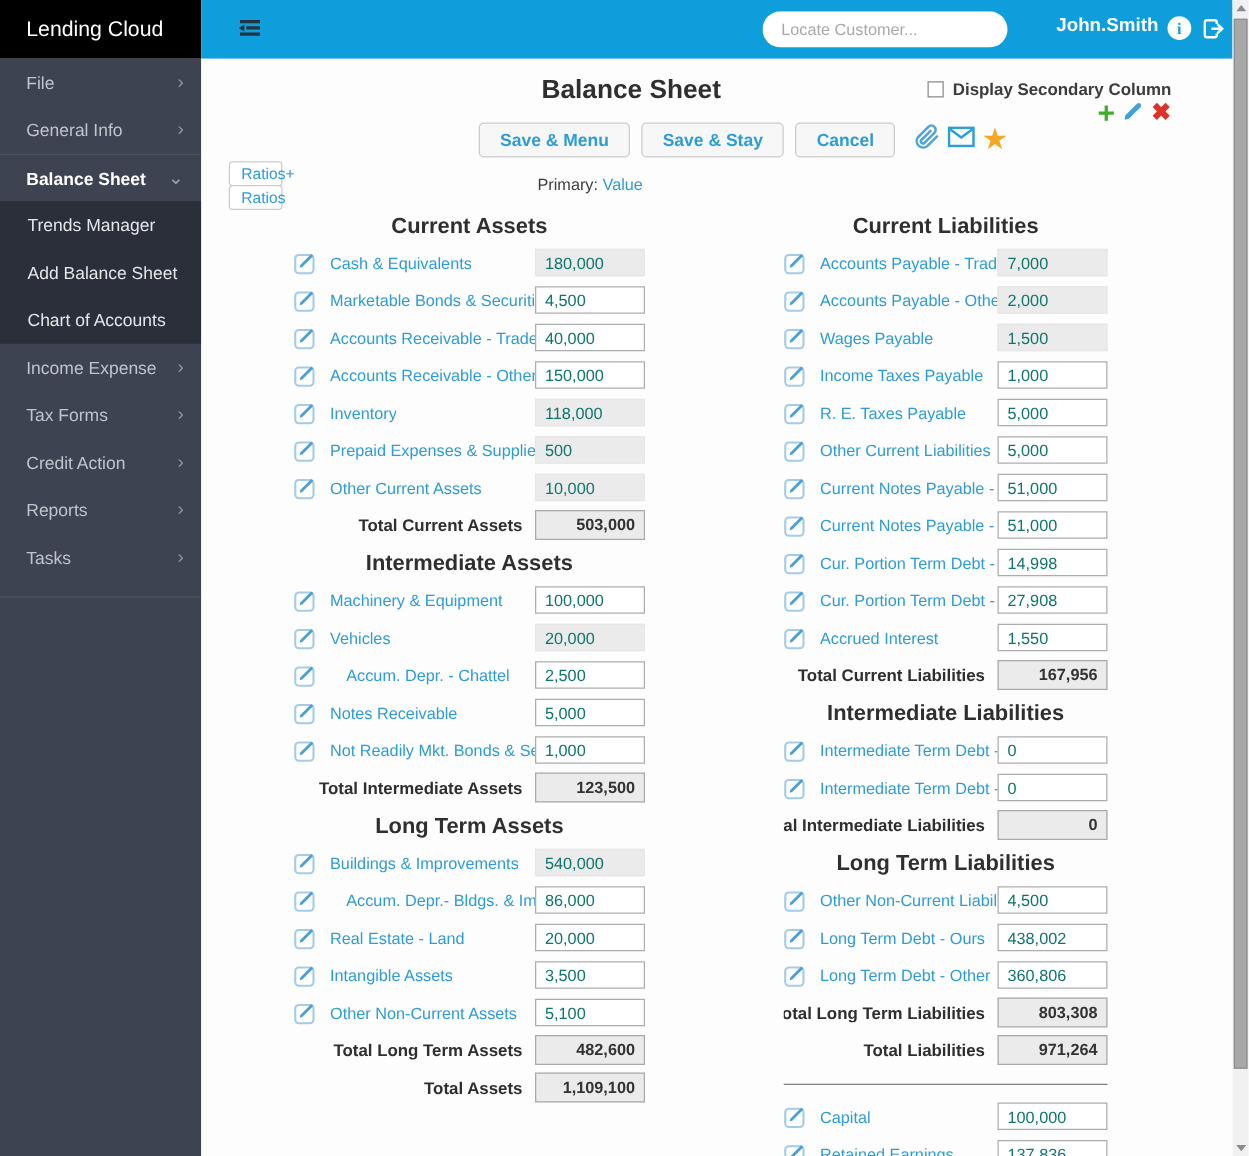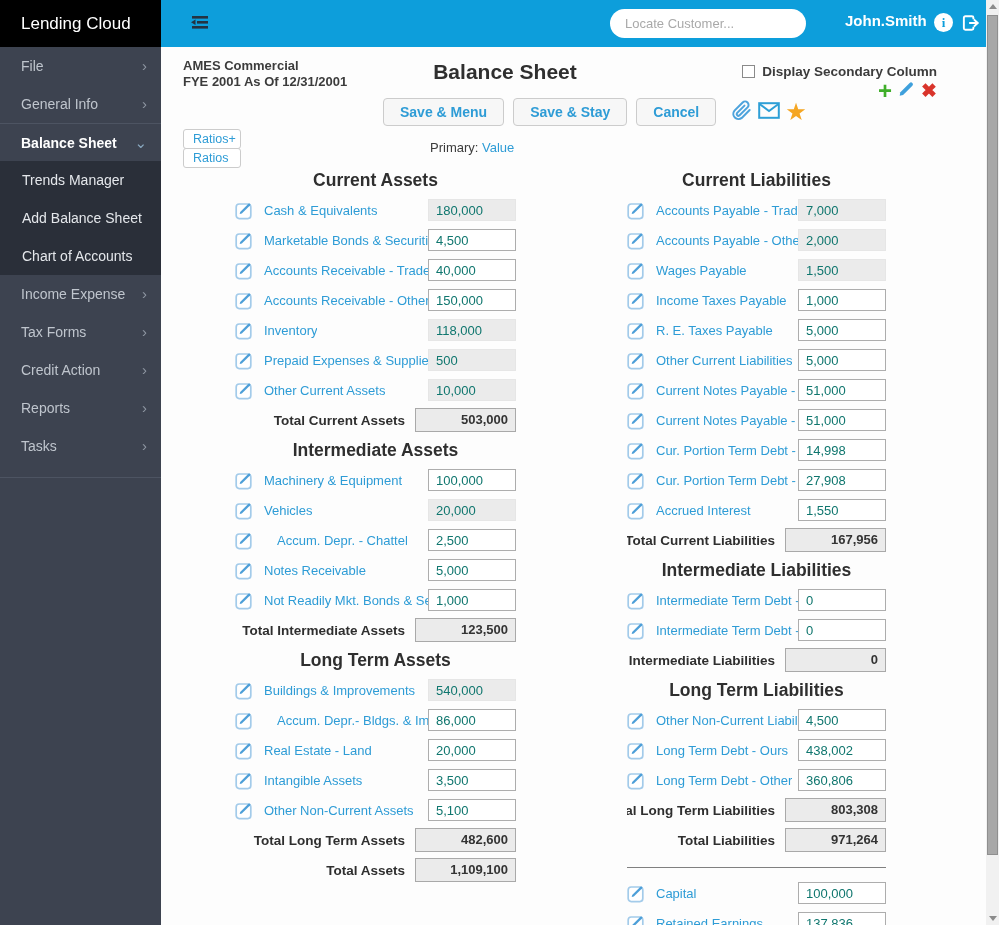--- a/index.html
+++ b/index.html
@@ -59,21 +59,21 @@
   .ic-add { color:#3fae2a; font-size:24px; font-weight:bold; }
   .ic-del { color:#d9342b; font-size:19px; font-weight:bold; }
   .actions { position:absolute; left:222px; top:51px; display:flex; align-items:center; gap:9px; }
   .btn { background:#f7f7f7; border:1px solid #ccc; border-radius:4px; color:#2e9cd6; font-weight:bold;
          font-size:14px; padding:5px 16px; cursor:pointer; font-family:"Liberation Sans", sans-serif; }
   .attach-icons { display:flex; align-items:center; gap:5px; margin-left:5px; }
   .attach-icons span { cursor:pointer; }
   .ic-star { color:#f5a623; font-size:24px; line-height:22px; }
   .ratios { position:absolute; left:22px; top:82px; }
   .btn-sm { display:block; background:#fff; border:1px solid #ccc; border-radius:3px; color:#2e9cd6;
-            font-size:12.5px; padding:2px 9px; width:58px; text-align:left; cursor:pointer;
+            font-size:12.5px; padding:2px 9px; width:43px; text-align:left; cursor:pointer;
             font-family:"Liberation Sans", sans-serif; }
   .btn-sm + .btn-sm { margin-top:-1px; }
   .primary { position:absolute; left:269px; top:93px; font-size:13px; color:#3c3c3c; }
   .primary a { color:#2e9cd6; text-decoration:none; cursor:pointer; }
 
   
   .col { position:absolute; top:118px; }
   .col-left  { left:74px;  width:281px; }
   .col-right { left:466px; width:259px; }
   .section-title { font-size:17.5px; font-weight:bold; color:#2f2f2f; text-align:center;
@@ -82,21 +82,21 @@
   .edit-icon { width:20px; height:20px; margin-right:9px; flex-shrink:0; cursor:pointer; }
   .row-label { font-size:13px; color:#2e9cd6; white-space:nowrap; overflow:hidden; cursor:pointer; }
   .row-label.indent { padding-left:13px; }
   .val { width:88px; height:22px; flex-shrink:0; margin-left:auto; text-align:left; padding:0 7px;
          font-size:13px; color:#0f766e; font-family:"Liberation Sans", sans-serif; }
   input.val-edit { background:#fff; border:1px solid #adadad; }
   input.val-ro { background:#ebebeb; border:1px solid #e6e6e6; }
   .total-row { display:flex; align-items:center; height:30px; }
   .total-label { flex:1; display:flex; justify-content:flex-end; overflow:hidden; white-space:nowrap;
                  font-size:13.5px; font-weight:bold; color:#2f2f2f; padding-right:10px;text-align:center; }
-  .total-box { width:101px; height:24px; line-height:22px; flex-shrink:0; background:#ebebeb;
+  .total-box { width:88px; height:24px; line-height:22px; flex-shrink:0; background:#ebebeb;
                border:1px solid #a9a9a9; text-align:right; padding:0 7px; font-size:13px;
                font-weight:bold; color:#333; }
   .col-divider { border:none; border-top:1px solid #808080; margin:12px 0 10px 0; }
 </style>
 </head>
 <body>
 
 <div class="logo">Lending Cloud</div>
 <div class="topbar">
   <span class="menu-toggle">
@@ -138,24 +138,20 @@
     <div class="side-item sub">Chart of Accounts</div>
     <div class="side-item"><span class="chev">›</span>Income Expense</div>
     <div class="side-item"><span class="chev">›</span>Tax Forms</div>
     <div class="side-item"><span class="chev">›</span>Credit Action</div>
     <div class="side-item"><span class="chev">›</span>Reports</div>
     <div class="side-item"><span class="chev">›</span>Tasks</div>
     <div class="side-divider"></div>
   </div>
 
 <div class="main">
-  <div class="cust-block">
-    <div>AMES Commercial</div>
-    <div>FYE 2001 As Of 12/31/2001</div>
-  </div>
   <div class="bs-title">Balance Sheet</div>
 
   <div class="sec-col">
     <span class="cbx"></span>
     <span>Display Secondary Column</span>
   </div>
   <div class="crud">
     <span class="ic-add">+</span>
     <span>
       <svg width="17" height="17" viewBox="0 0 18 18">

